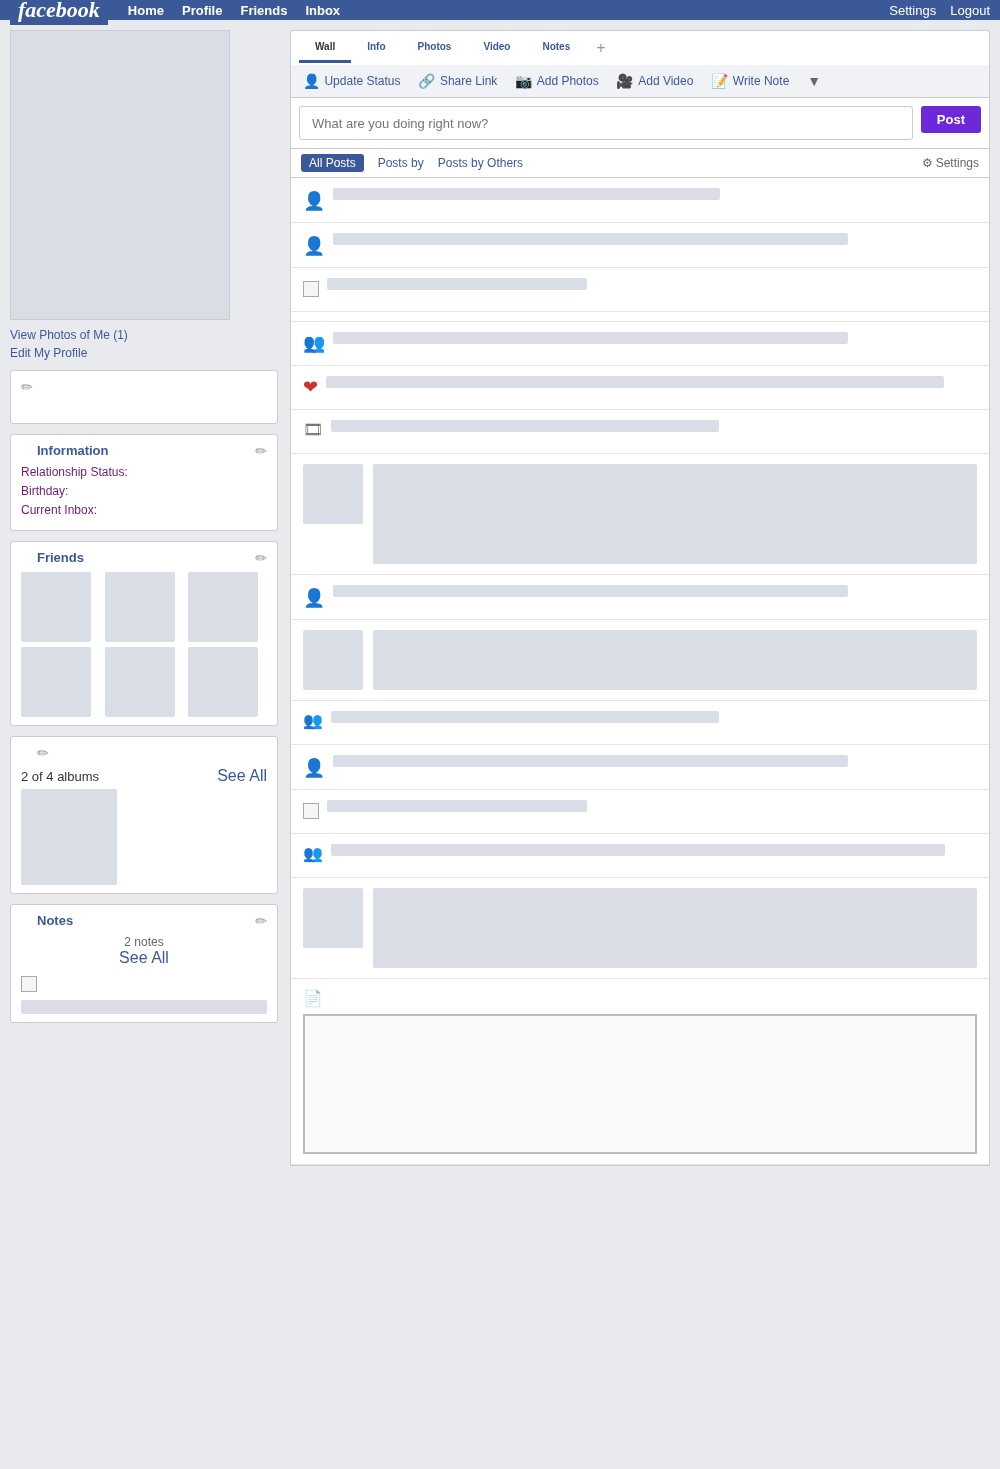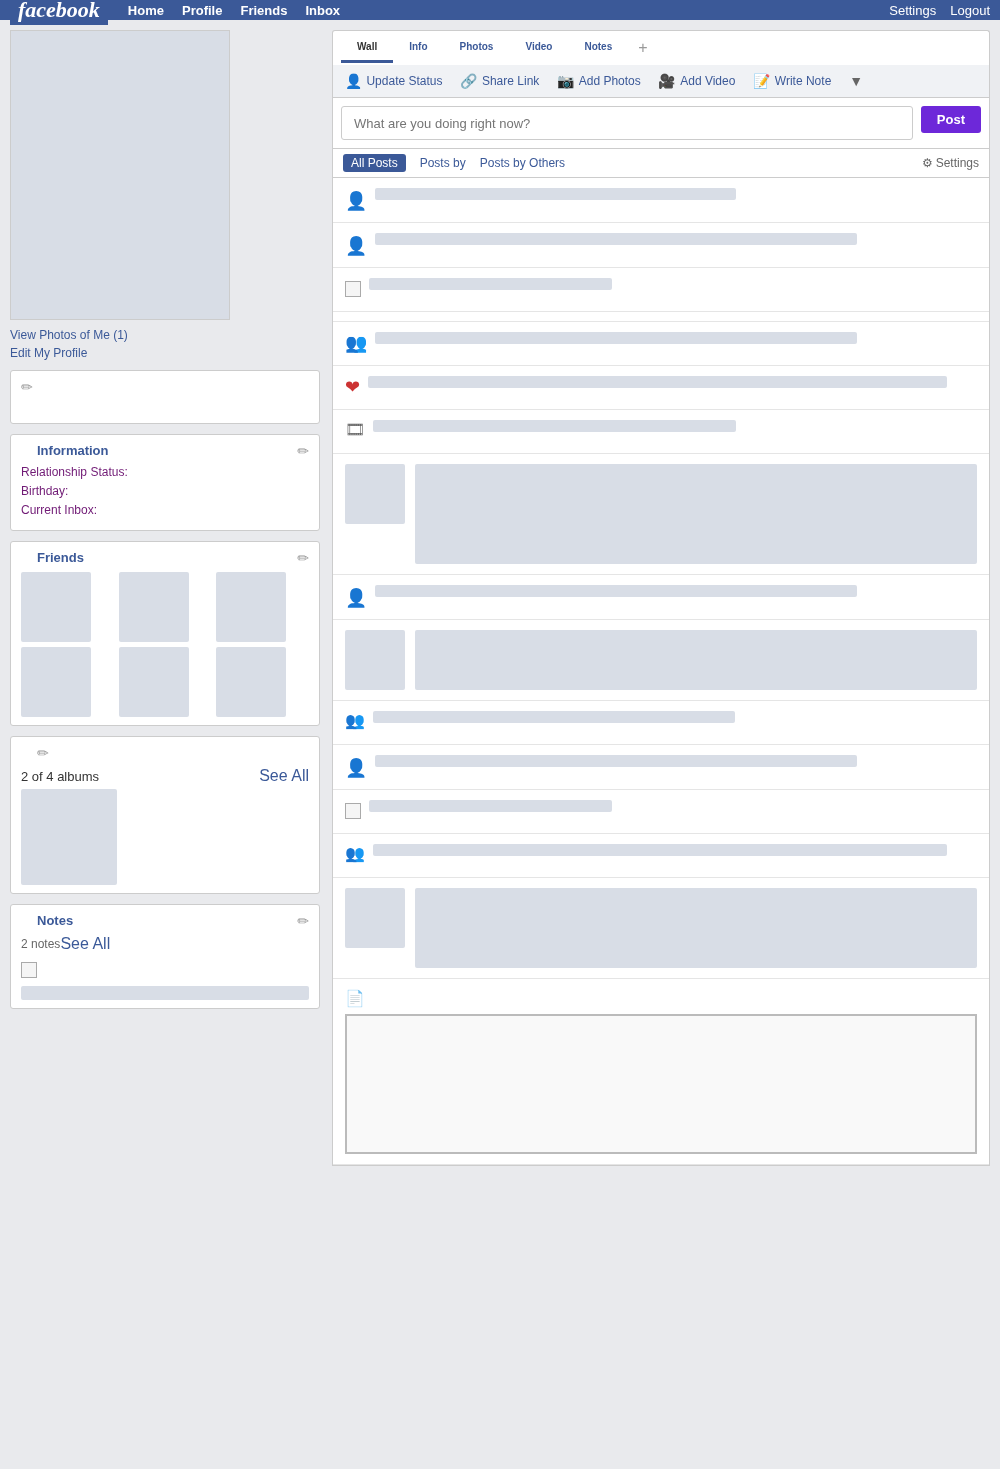--- a/index.html
+++ b/index.html
@@ -46,21 +46,21 @@
     #page-wrapper {
       max-width: 1000px;
       margin: 0 auto;
       display: flex;
       gap: 12px;
       padding: 10px;
     }
 
     
     #sidebar {
-      width: 310px;
+      width: 268px;
       flex-shrink: 0;
     }
 
     .profile-photo-box {
       background: #d8dde6;
       width: 220px;
       height: 290px;
       border: 1px solid #ccc;
       margin-bottom: 8px;
     }
@@ -410,21 +410,21 @@
       <div>
         <div class="album-thumb"></div>
       </div>
     </div>
 
     <div class="sidebar-section">
       <div class="sidebar-section-header">
         <span class="sidebar-section-title">Notes</span>
         <span class="edit-pencil">✏</span>
       </div>
-      <div style="display:flex;justify-content:flex-start;align-items:center;">
+      <div style="display:flex;justify-content:flex-start;align-items:center;flex-direction:column;">
         <span class="notes-count">2 notes</span>
         <a class="see-all-link">See All</a>
       </div>
       <div style="margin-top:6px;display:flex;align-items:center;gap:6px;">
         <div class="checkbox-icon"></div>
       </div>
       <div class="notes-bar"></div>
     </div>
 
   </div>

